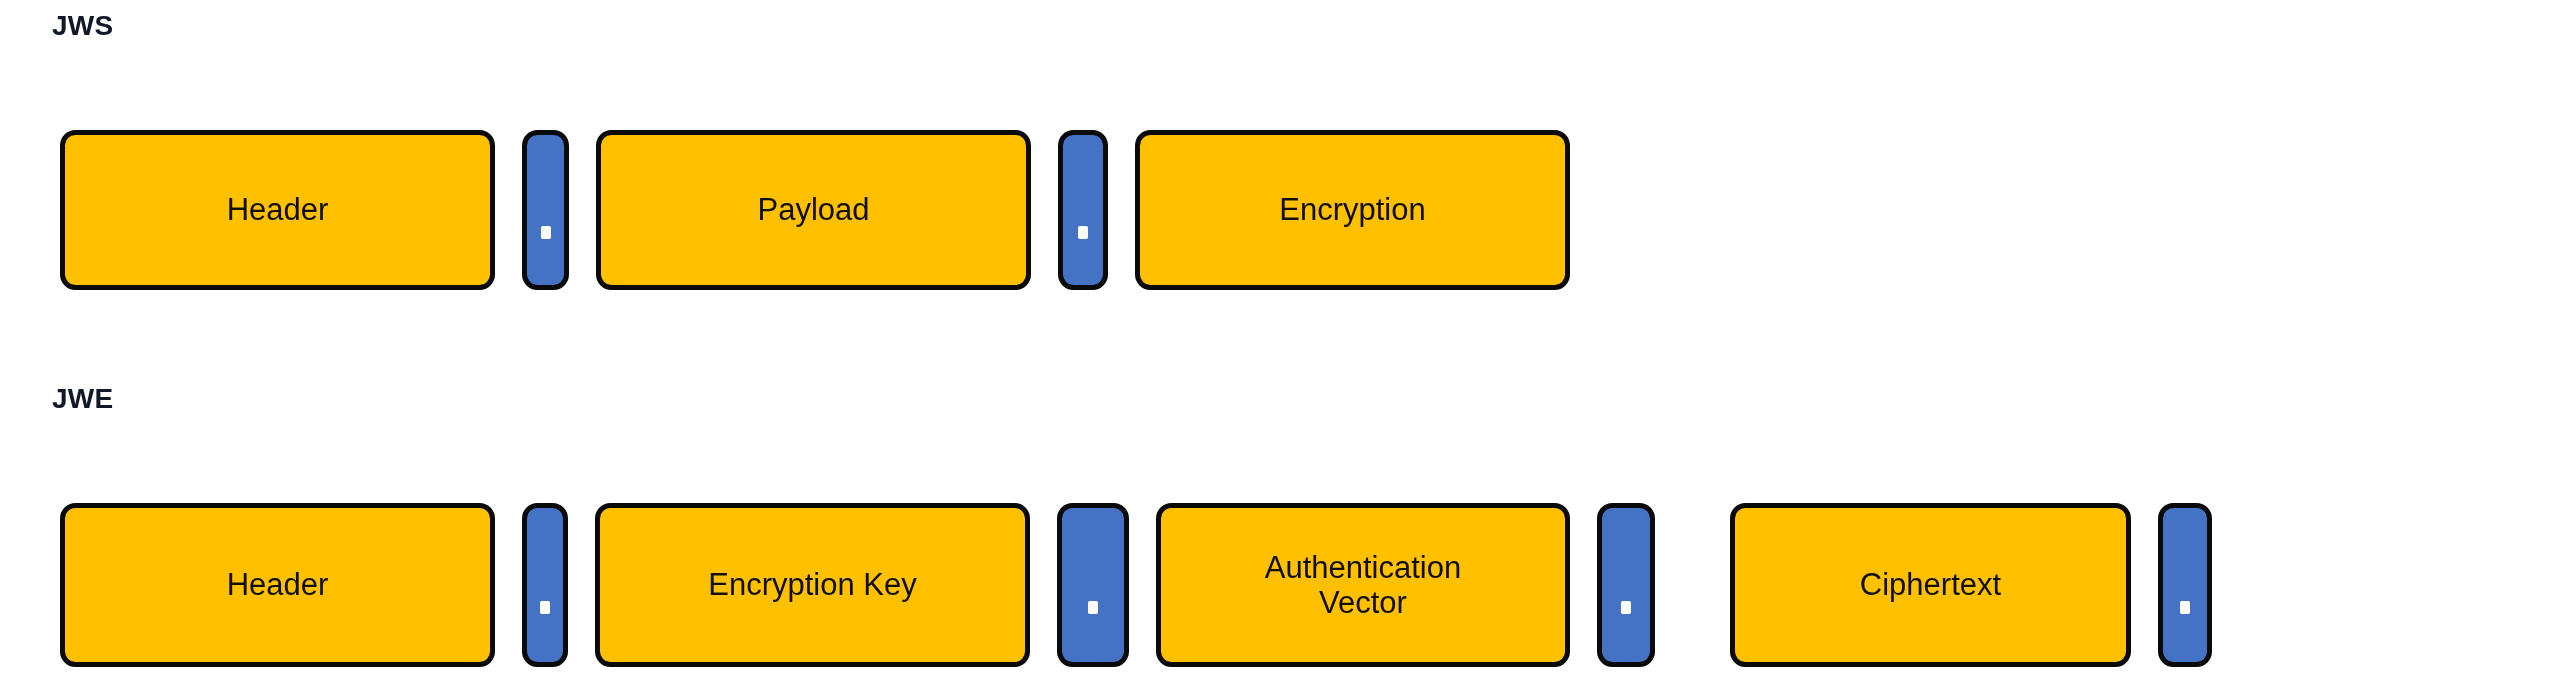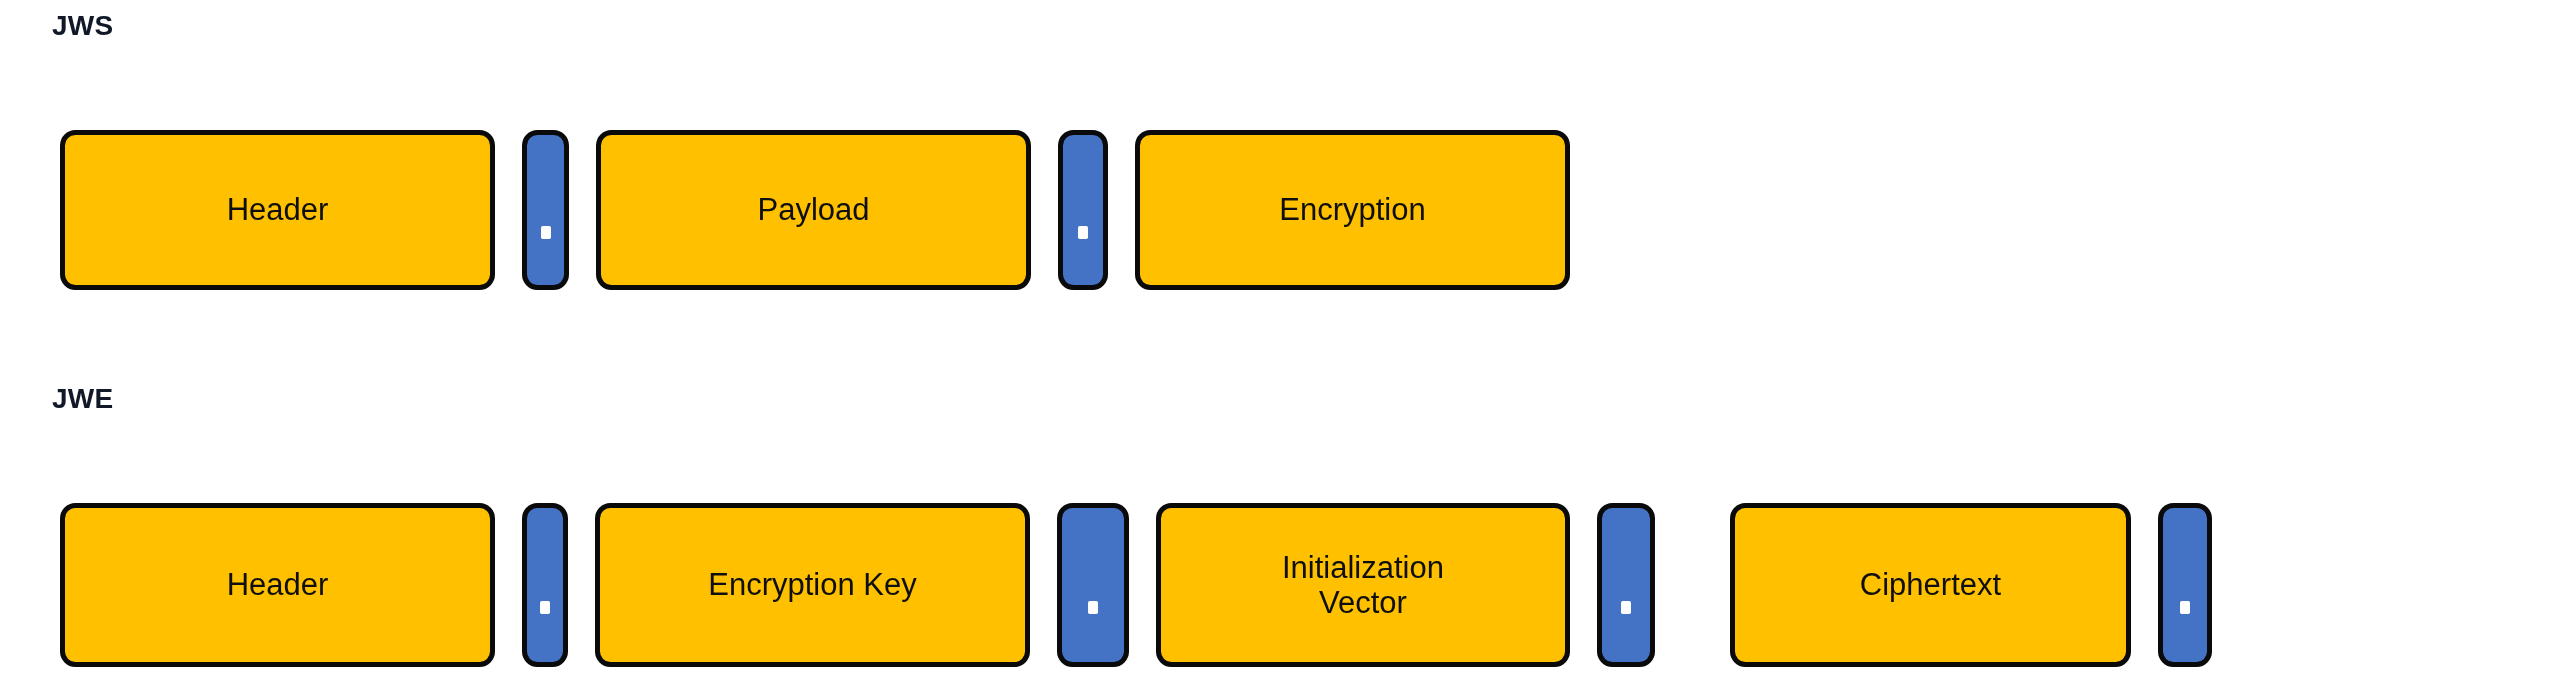--- a/index.html
+++ b/index.html
@@ -134,21 +134,21 @@
         <div class="part separator" title="." style="width: 46px; flex: 0 0 46px;">
           <span class="dot"></span>
         </div>
         <div class="part segment" style="width: 435px; flex: 0 0 435px;">
           <span style="white-space: pre-line;">Encryption Key</span>
         </div>
         <div class="part separator" title="." style="width: 72px; flex: 0 0 72px;">
           <span class="dot"></span>
         </div>
         <div class="part segment" style="width: 414px; flex: 0 0 414px;">
-          <span style="white-space: pre-line;">Initialization
+          <span style="white-space: pre-line;">Authentication
 Vector</span>
         </div>
         <div class="part separator" title="." style="width: 58px; flex: 0 0 58px;">
           <span class="dot"></span>
         </div>
         <div class="part segment" style="width: 401px; flex: 0 0 401px; margin-left: 48px;">
           <span style="white-space: pre-line;">Ciphertext</span>
         </div>
         <div class="part separator" title="." style="width: 54px; flex: 0 0 54px;">
           <span class="dot"></span>

